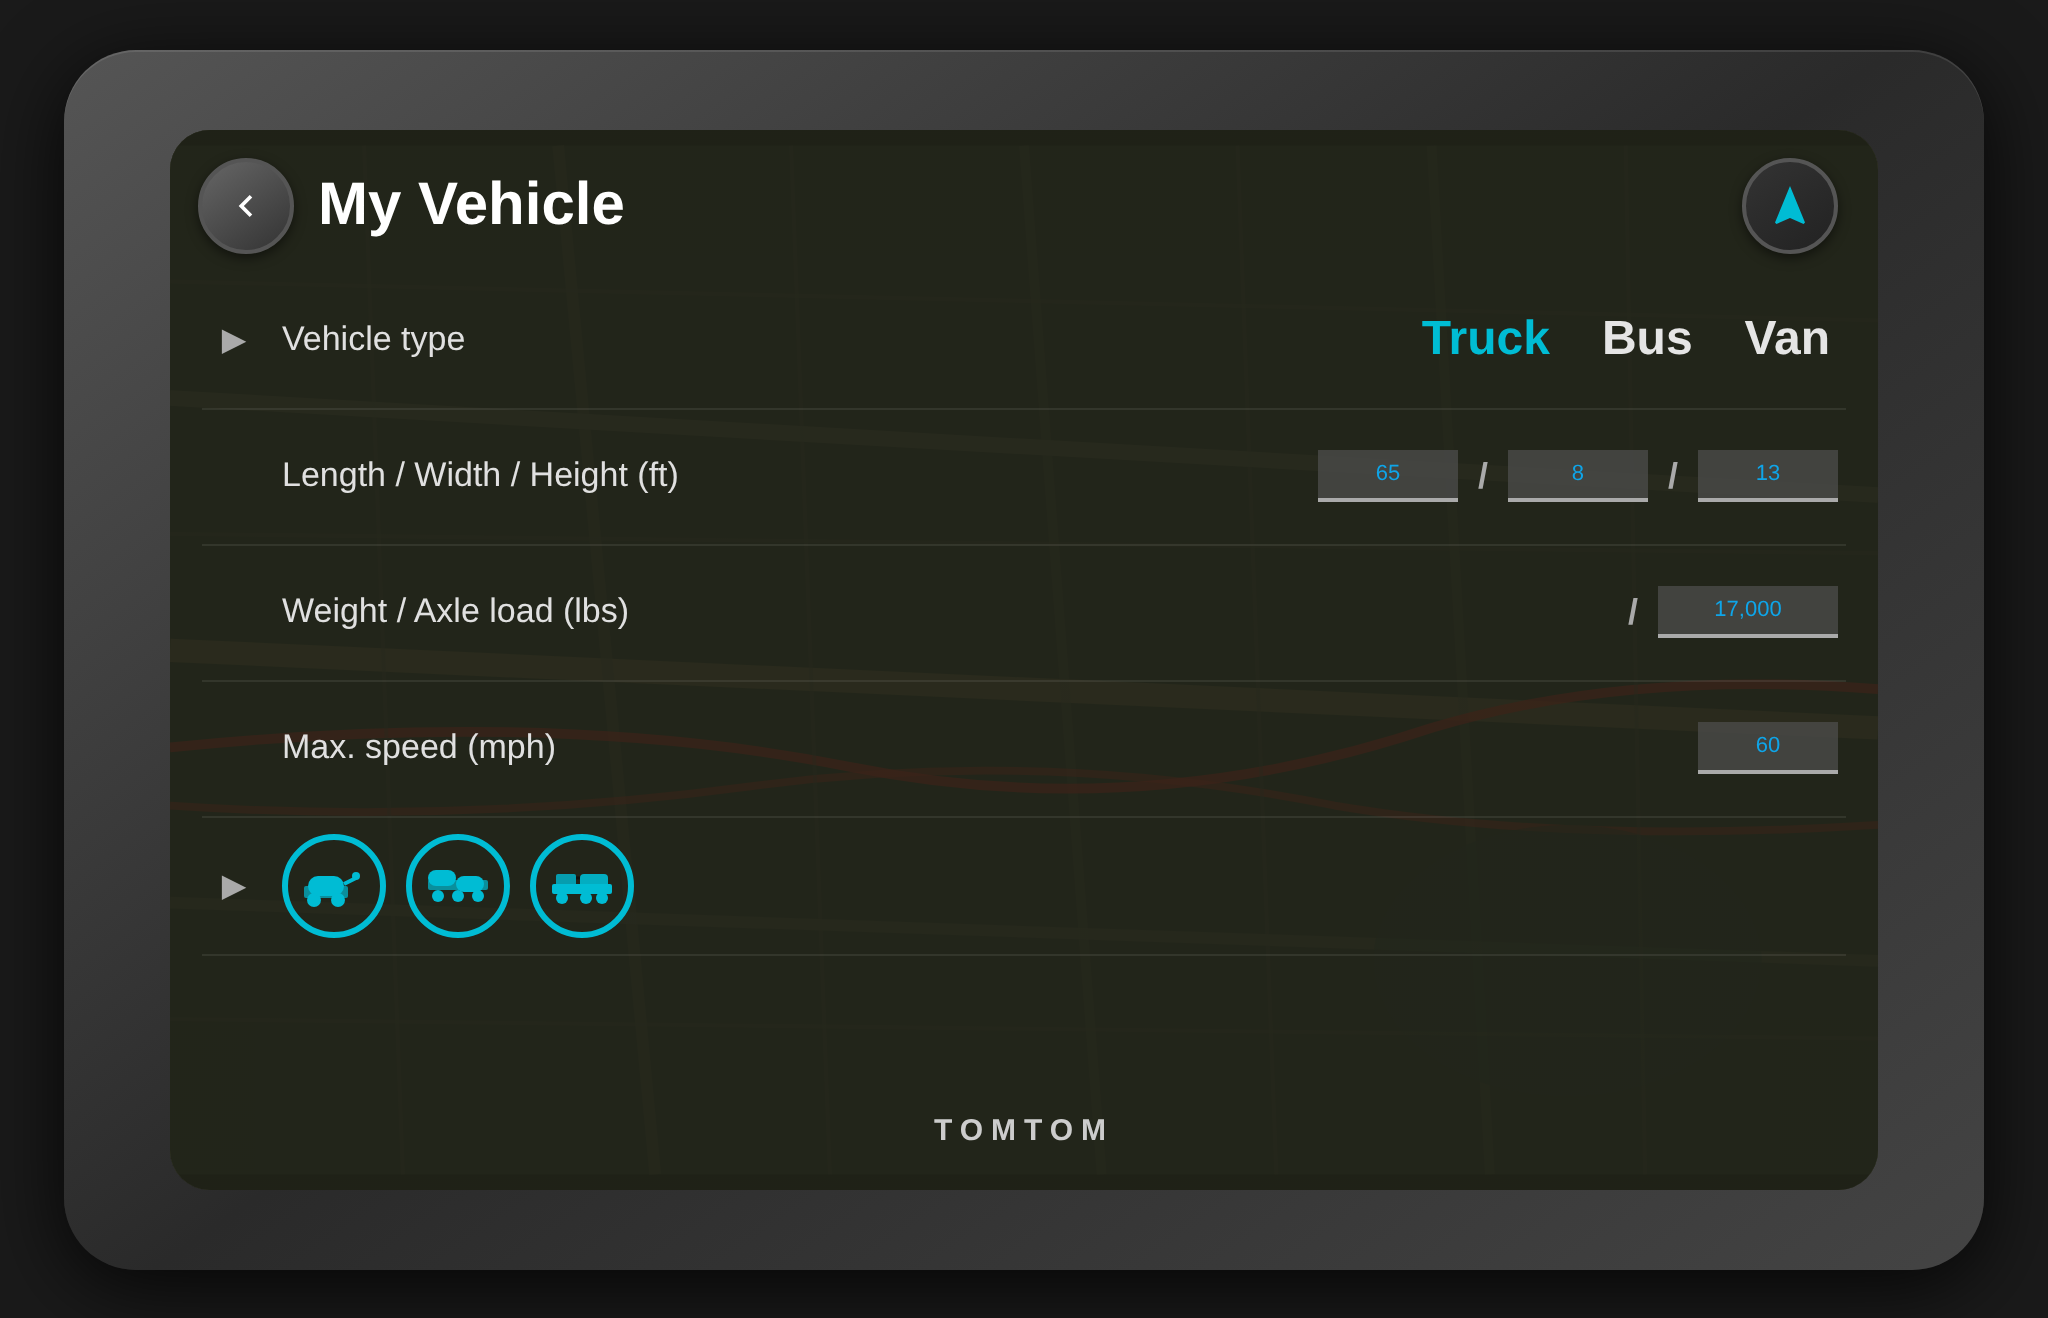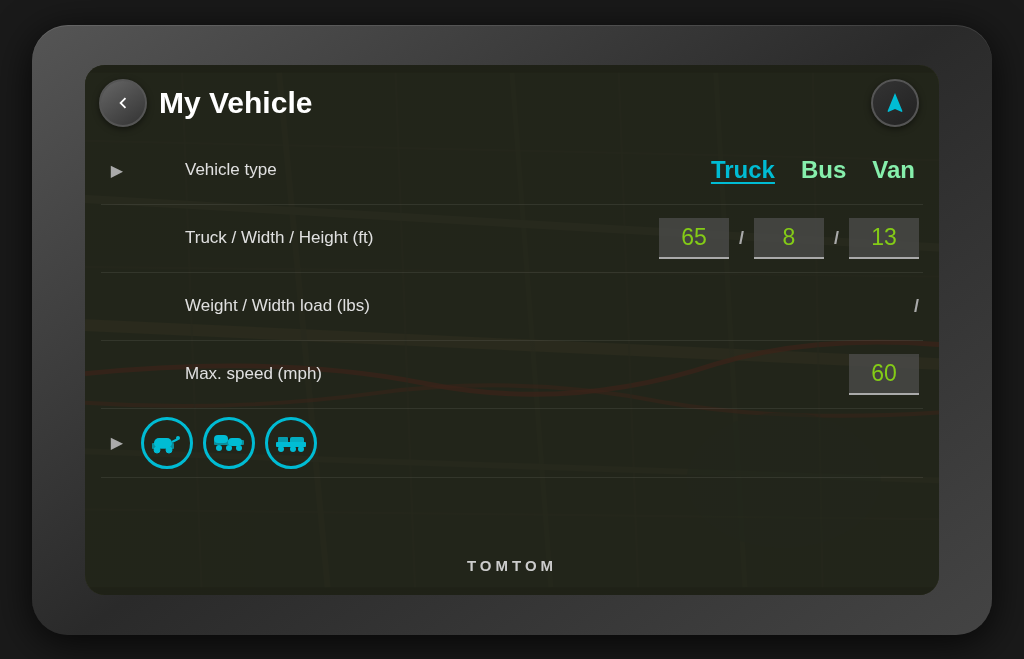--- a/index.html
+++ b/index.html
@@ -135,21 +135,20 @@
       display: flex;
       align-items: center;
       justify-content: center;
       margin-right: 8px;
     }
 
     .row-label {
       color: #e0e0e0;
       font-size: 17px;
       flex: 1;
-      margin-left: 44px;
     }
 
     .row-controls {
       display: flex;
       align-items: center;
       gap: 10px;
     }
 
     
     .vehicle-types {
@@ -160,35 +159,34 @@
 
     .vtype-btn {
       font-size: 24px;
       font-weight: bold;
       cursor: pointer;
       padding: 2px 4px;
     }
 
     .vtype-btn.active {
       color: #00bcd4;
-      text-decoration: underline;
       text-underline-offset: 4px;
     }
 
     .vtype-btn.inactive {
-      color: #86efac;
+      color: #e5e5e5;
     }
 
     
     .input-field {
       background: rgba(80,80,80,0.7);
       border: none;
       border-bottom: 2px solid #aaa;
-      color: #84cc16;
-      font-size: 23px;
+      color: #0ea5e9;
+      font-size: 11px;
       text-align: center;
       padding: 6px 8px;
       width: 70px;
       cursor: pointer;
     }
 
     .input-field.wide {
       width: 90px;
     }
 
@@ -306,35 +304,36 @@
           <span class="row-label">Vehicle type</span>
           <div class="vehicle-types row-controls">
             <span class="vtype-btn active">Truck</span>
             <span class="vtype-btn inactive">Bus</span>
             <span class="vtype-btn inactive">Van</span>
           </div>
         </div>
 
         <div class="setting-row">
           <div class="row-icon" style="width:28px;margin-right:8px;"></div>
-          <span class="row-label">Truck / Width / Height (ft)</span>
+          <span class="row-label">Length / Width / Height (ft)</span>
           <div class="row-controls">
             <input class="input-field" type="text" value="65" style="">
             <span class="separator">/</span>
             <input class="input-field" type="text" value="8" style="">
             <span class="separator">/</span>
             <input class="input-field" type="text" value="13" style="">
           </div>
         </div>
 
         <div class="setting-row">
           <div class="row-icon" style="width:28px;margin-right:8px;"></div>
-          <span class="row-label">Weight / Width load (lbs)</span>
+          <span class="row-label">Weight / Axle load (lbs)</span>
           <div class="row-controls">
             <span class="separator">/</span>
+            <input class="input-field wide" type="text" value="17,000" style="">
           </div>
         </div>
 
         <div class="setting-row">
           <div class="row-icon" style="width:28px;margin-right:8px;"></div>
           <span class="row-label">Max. speed (mph)</span>
           <div class="row-controls">
             <input class="input-field" type="text" value="60" style="">
           </div>
         </div>

